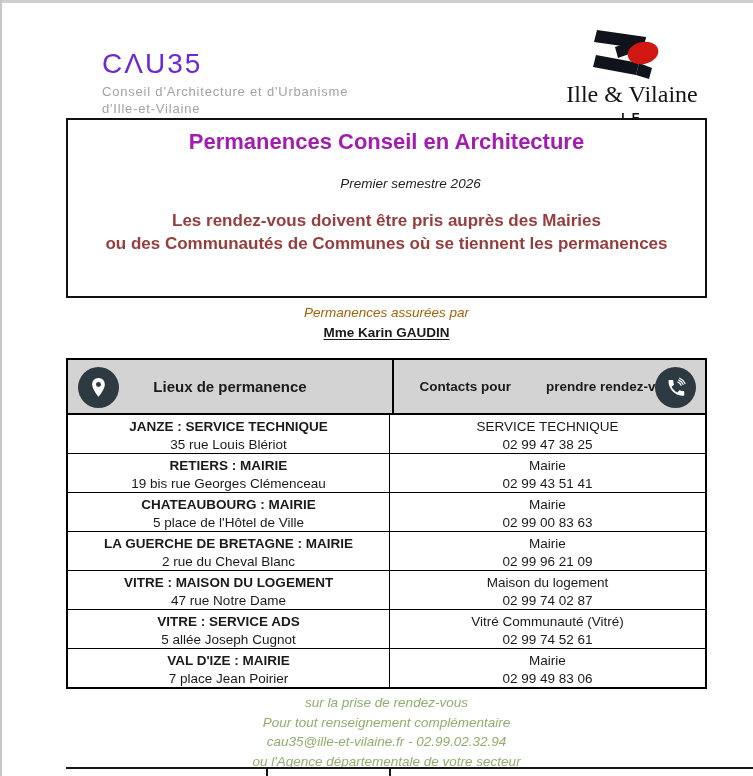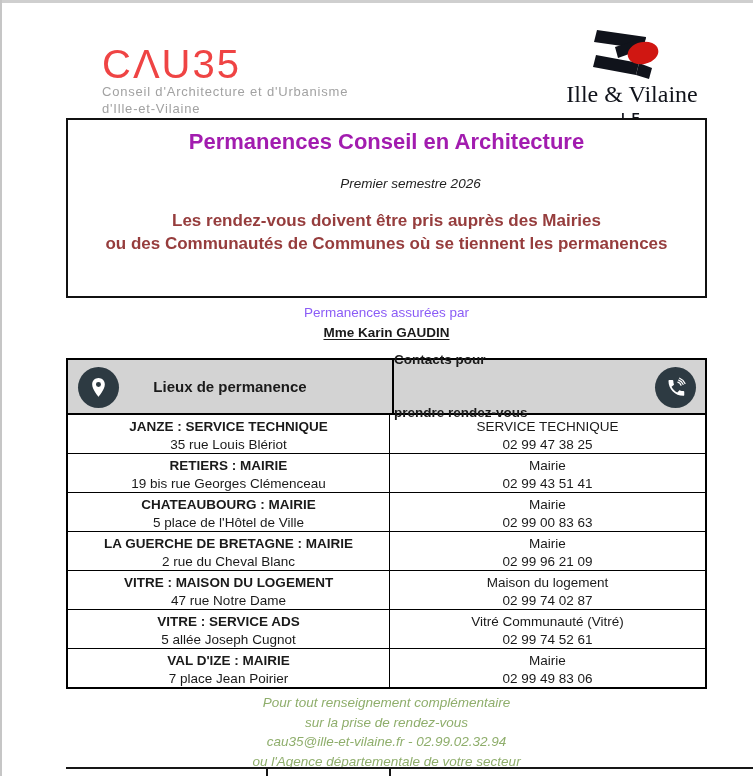--- a/index.html
+++ b/index.html
@@ -10,21 +10,21 @@
     font-family:"Liberation Sans","DejaVu Sans",sans-serif;
     color:#1a1a1a;
     overflow:hidden;
   }
   .win-border-top { position:absolute; left:0; top:0; width:753px; height:3px; background:#cfcfcf; }
   .win-border-left { position:absolute; left:0; top:0; width:2px; height:776px; background:#c6c6c6; }
 
   
   .cau35 { position:absolute; left:102px; top:48px; }
   .cau35-wordmark {
-    font-size:40px; font-weight:500; letter-spacing:2px; color:#ef4444;
+    font-size:28px; font-weight:500; letter-spacing:2px; color:#6d28d9;
     line-height:32px;
   }
   .cau35-sub { color:#a2a2a2; font-size:13px; letter-spacing:0.8px; line-height:17px; margin-top:3px; }
 
   .dept-logo { position:absolute; left:556px; top:27px; width:152px; text-align:center; }
   .dept-mark { display:block; margin:0 auto; }
   .dept-name {
     font-family:"Liberation Serif","DejaVu Serif",serif;
     font-size:24px; color:#10131b; margin-top:2px; white-space:nowrap;
   }
@@ -41,31 +41,31 @@
     text-decoration:underline; text-underline-offset:3px;
   }
   .doc-period { font-size:13.5px; font-style:italic; margin-top:21px; color:#222;margin-left:48px; }
   .doc-notice {
     margin-top:18px; font-size:17px; font-weight:bold; line-height:23px;
     color:var(--notice-red,#963d3d);
   }
 
   
   .provider { position:absolute; left:66px; top:305px; width:641px; text-align:center; }
-  .provider-intro { font-size:13.5px; color:#8b5cf6; }
+  .provider-intro { font-size:13.5px; color:#a16207;font-style:italic; }
   .provider-name {
     font-size:13.5px; font-weight:bold; margin-top:5px;
     text-decoration:underline; text-underline-offset:2px;
   }
 
   
   .perm-table { position:absolute; left:66px; top:358px; width:641px; border:2.5px solid #000; background:#fff; }
   .thead { display:flex; height:55px; background:var(--table-header-gray,#d3d3d3); border-bottom:2px solid #000; }
   .th-left { position:relative; width:326px; border-right:2px solid #000; display:flex; align-items:center; justify-content:center; }
-  .th-right { position:relative; flex:1; display:flex; flex-direction:column; justify-content:center;gap:35px; }
+  .th-right { position:relative; flex:1; display:flex; flex-direction:row; align-items:center; justify-content:center;gap:35px; }
   .th-label { font-size:15px; font-weight:bold; }
   .th-label2 { font-size:13.5px; font-weight:bold; line-height:18px; }
   .icon-circle {
     position:absolute; width:41px; height:41px; border-radius:50%;
     background:var(--icon-circle,#2d3a42); display:flex; align-items:center; justify-content:center;
   }
   .icon-circle.pin { left:10px; top:7px; }
   .icon-circle.phone { right:9px; top:7px; }
   .tbody { display:flex; flex-direction:column; height:272px; }
   .trow { display:flex; flex:1; }
@@ -232,22 +232,22 @@
         <div class="td-right">
           <div class="cell-line1 reg">Mairie</div>
           <div class="cell-line2">02 99 49 83 06</div>
         </div>
       </div>
 
   </div>
 </div>
 
 <div class="footer-note">
+  <div class="fl">sur la prise de rendez-vous</div>
   <div class="fl">Pour tout renseignement complémentaire</div>
-  <div class="fl">sur la prise de rendez-vous</div>
   <div class="fl">cau35@ille-et-vilaine.fr - 02.99.02.32.94</div>
   <div class="fl">ou l'Agence départementale de votre secteur</div>
 </div>
 
 <div class="next-table">
   <span class="vdiv d1"></span>
   <span class="vdiv d2"></span>
 </div>
 
 </body></html>

